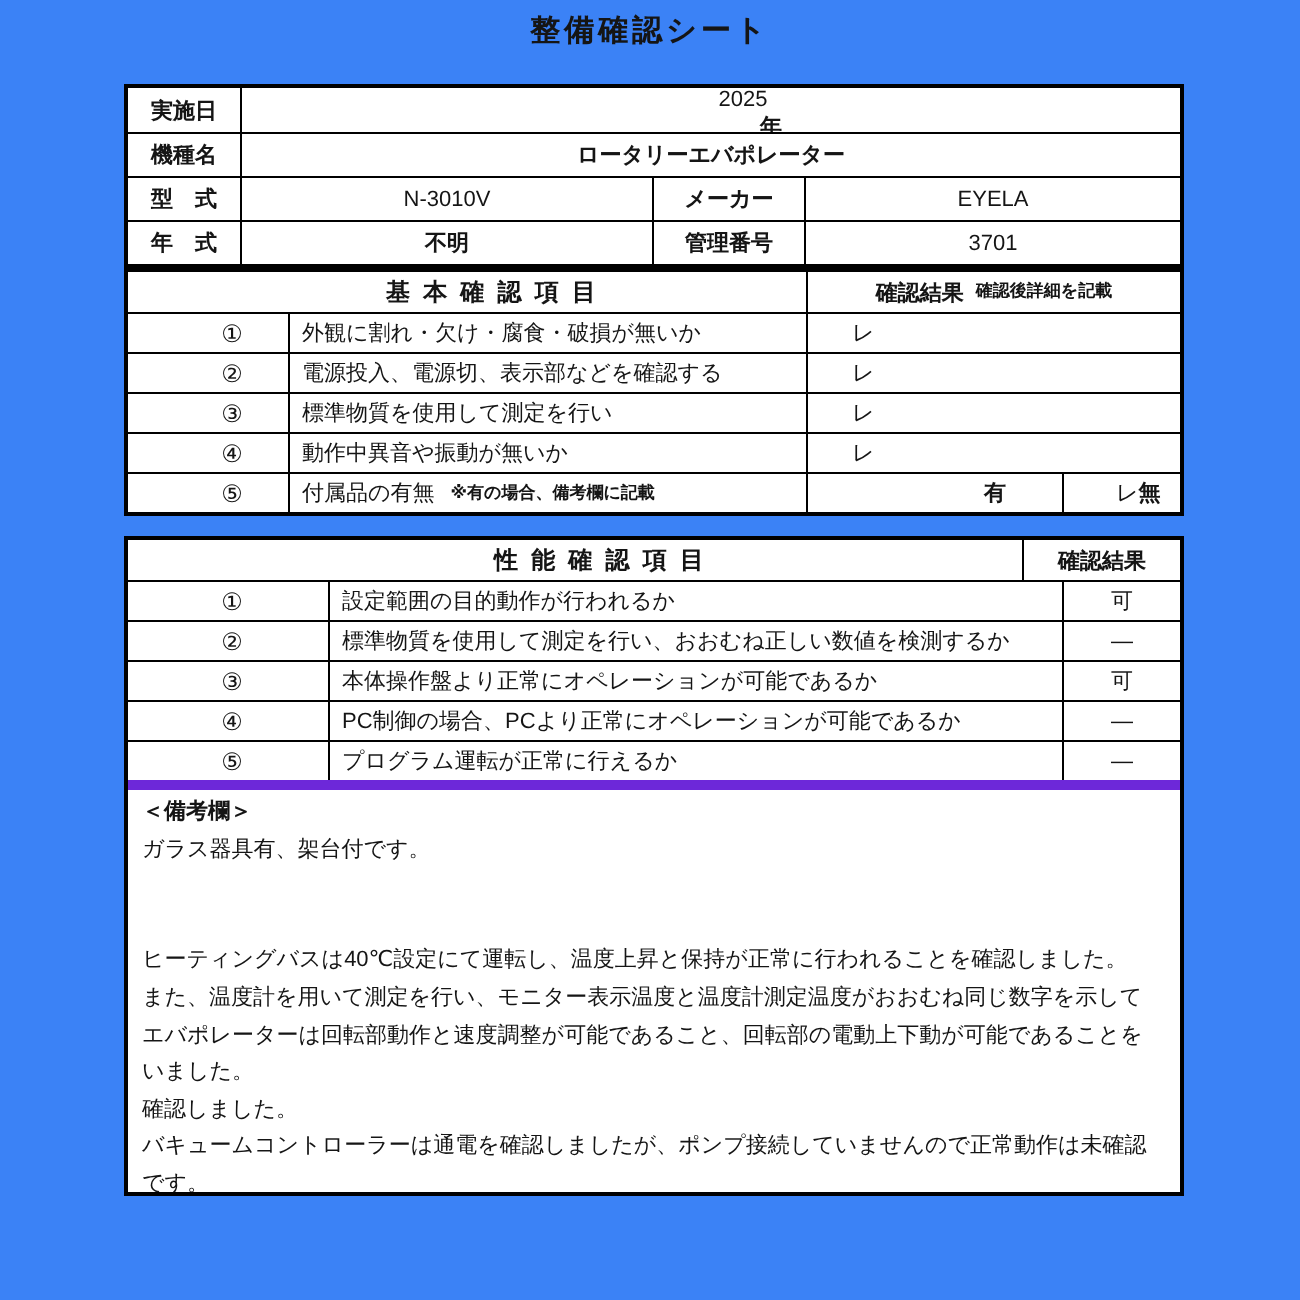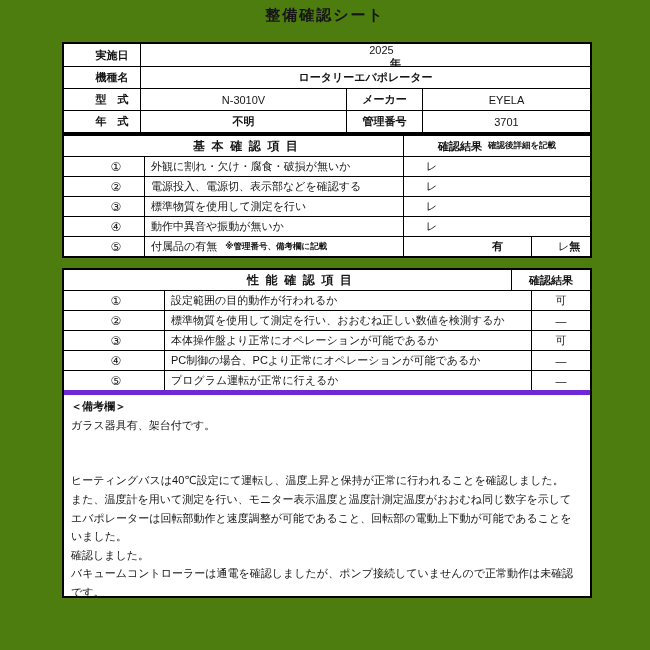--- a/index.html
+++ b/index.html
@@ -2,21 +2,21 @@
 <html lang="ja"><head>
 <meta charset="utf-8">
 <style>
   html,body{margin:0;padding:0;background:#fff;}
   body{
     width:650px;height:650px;
     font-family:"Liberation Sans","DejaVu Sans",sans-serif;
     color:#151515;
     -webkit-font-smoothing:antialiased;
   }
-  .sheet{position:relative;width:650px;height:650px;background:#4d7c0f;overflow:hidden;}
+  .sheet{position:relative;width:650px;height:650px;background:#3b82f6;overflow:hidden;}
   .title{
     position:absolute;top:6px;left:0;width:100%;
     text-align:center;font-size:15px;font-weight:bold;letter-spacing:2px;
   }
   .tbl{
     position:absolute;left:62px;width:530px;
     border:2px solid #000;box-sizing:border-box;background:#fff;
   }
   .info-tbl{top:42px;}
   .basic-tbl{top:134px;}
@@ -24,21 +24,21 @@
   .row{display:flex;height:22px;box-sizing:border-box;border-top:1px solid #000;}
   .row:first-child{border-top:none;}
   .chk-row{height:20px;padding-left:24px;}
   .cell{
     box-sizing:border-box;border-left:1px solid #000;
     display:flex;align-items:center;justify-content:center;
     font-size:11px;overflow:hidden;white-space:nowrap;
   }
   .cell:first-child{border-left:none;}
   .label{font-weight:bold;}
-  .w-label{width:56px;flex:0 0 56px;margin-left:20px;}
+  .w-label{width:56px;flex:0 0 56px;}
   .grow{flex:1 1 auto;}
   .bold{font-weight:bold;text-align:right;}
   
   .date-cell{justify-content:flex-start;padding-left:0;flex-direction:column;}
   .date-cell span{display:inline-block;}
   .m-year{margin-left:32px;}
   .m-yunit{margin-left:60px;font-weight:bold;}
   .m-month{margin-left:85px;}
   .m-munit{margin-left:14px;font-weight:bold;}
   .m-day{margin-left:76px;}
@@ -136,21 +136,21 @@
     </div>
     <div class="row chk-row">
       <div class="cell no-col">④</div>
       <div class="cell item-col">動作中異音や振動が無いか</div>
       <div class="cell result-col result-check">レ</div>
     </div>
     <div class="row chk-row">
       <div class="cell no-col">⑤</div>
       <div class="cell item-col">
         <span>付属品の有無</span>
-        <span class="small-note">※管理番号、備考欄に記載</span>
+        <span class="small-note">※有の場合、備考欄に記載</span>
       </div>
       <div class="cell yes-col">
         <span>有</span>
       </div>
       <div class="cell no-opt-col">
         <span>レ</span>
         <span class="no-lab">無</span>
       </div>
     </div>
   </div>

